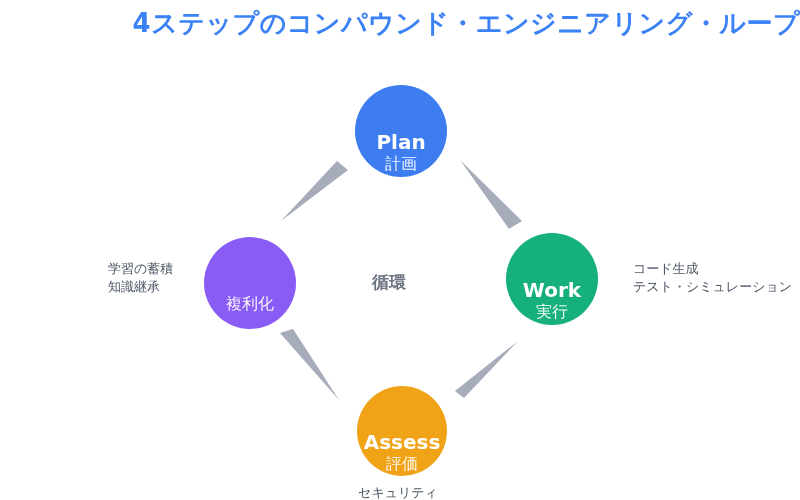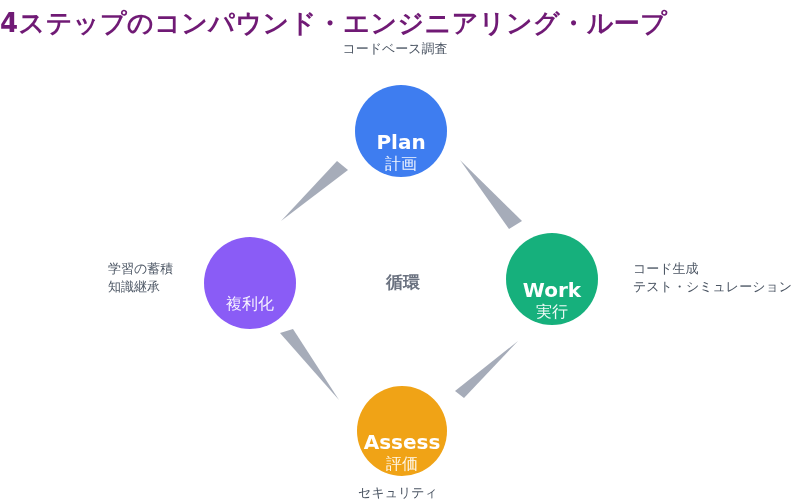--- a/index.html
+++ b/index.html
@@ -1,41 +1,41 @@
 <!DOCTYPE html>
 <html><head>
 <meta charset="utf-8">
 <style>
   html,body{margin:0;padding:0;background:#ffffff;}
   .stage{
     position:relative;width:800px;height:500px;overflow:hidden;background:#ffffff;
     font-family:"DejaVu Sans","Liberation Sans",sans-serif;
   }
   .title{
-    position:absolute;top:6px;left:0;width:800px;text-align:left;
-    font-size:26px;line-height:34px;font-weight:700;color:#701a75;
+    position:absolute;top:6px;left:0;width:800px;text-align:right;
+    font-size:26px;line-height:34px;font-weight:700;color:#3b82f6;
     letter-spacing:0.5px;white-space:nowrap;
   }
   .arrows-svg{position:absolute;left:0;top:0;width:800px;height:500px;}
   .node-label-group{
     position:absolute;display:flex;flex-direction:column;align-items:center;
     transform:translate(-50%,-50%);text-align:center;pointer-events:none;white-space:nowrap;margin-top:20px;
   }
   .node-label{font-size:20px;line-height:25px;font-weight:600;color:#ffffff;}
   .node-sublabel{font-size:16px;line-height:17px;font-weight:400;color:rgba(255,255,255,0.92);}
   .annotation{
     position:absolute;font-size:13px;line-height:18px;color:#4B5563;white-space:nowrap;
   }
   .annotation.centered{text-align:center;transform:translateX(-50%);}
   .annotation-plan{left:395px;top:40px;}
   .annotation-work{left:633px;top:260px;text-align:left;}
   .annotation-compound{left:108px;top:260px;text-align:left;}
   .annotation-assess{left:398px;top:484px;}
   .center-label{
-    position:absolute;left:303px;top:272px;width:200px;text-align:center;
+    position:absolute;left:289px;top:272px;width:200px;text-align:center;
     font-size:17px;line-height:20px;font-weight:700;color:#6B7280;
   }
 </style>
 </head>
 <body>
 
 <div class="stage">
 
   <div class="title">4ステップのコンパウンド・エンジニアリング・ループ</div>
 
@@ -62,21 +62,20 @@
   </div>
   <div class="node-label-group" style="left:552px;top:279px;">
     <div class="node-label">Work</div>
     <div class="node-sublabel">実行</div>
   </div>
   <div class="node-label-group" style="left:250px;top:283px;">
     <div class="node-sublabel">複利化</div>
   </div>
 
   <div class="annotation centered annotation-plan">
-    <div>コードベース調査</div>
   </div>
   <div class="annotation annotation-compound">
     <div>学習の蓄積</div>
     <div>知識継承</div>
   </div>
   <div class="annotation annotation-work">
     <div>コード生成</div>
     <div>テスト・シミュレーション</div>
   </div>
   <div class="annotation centered annotation-assess">

